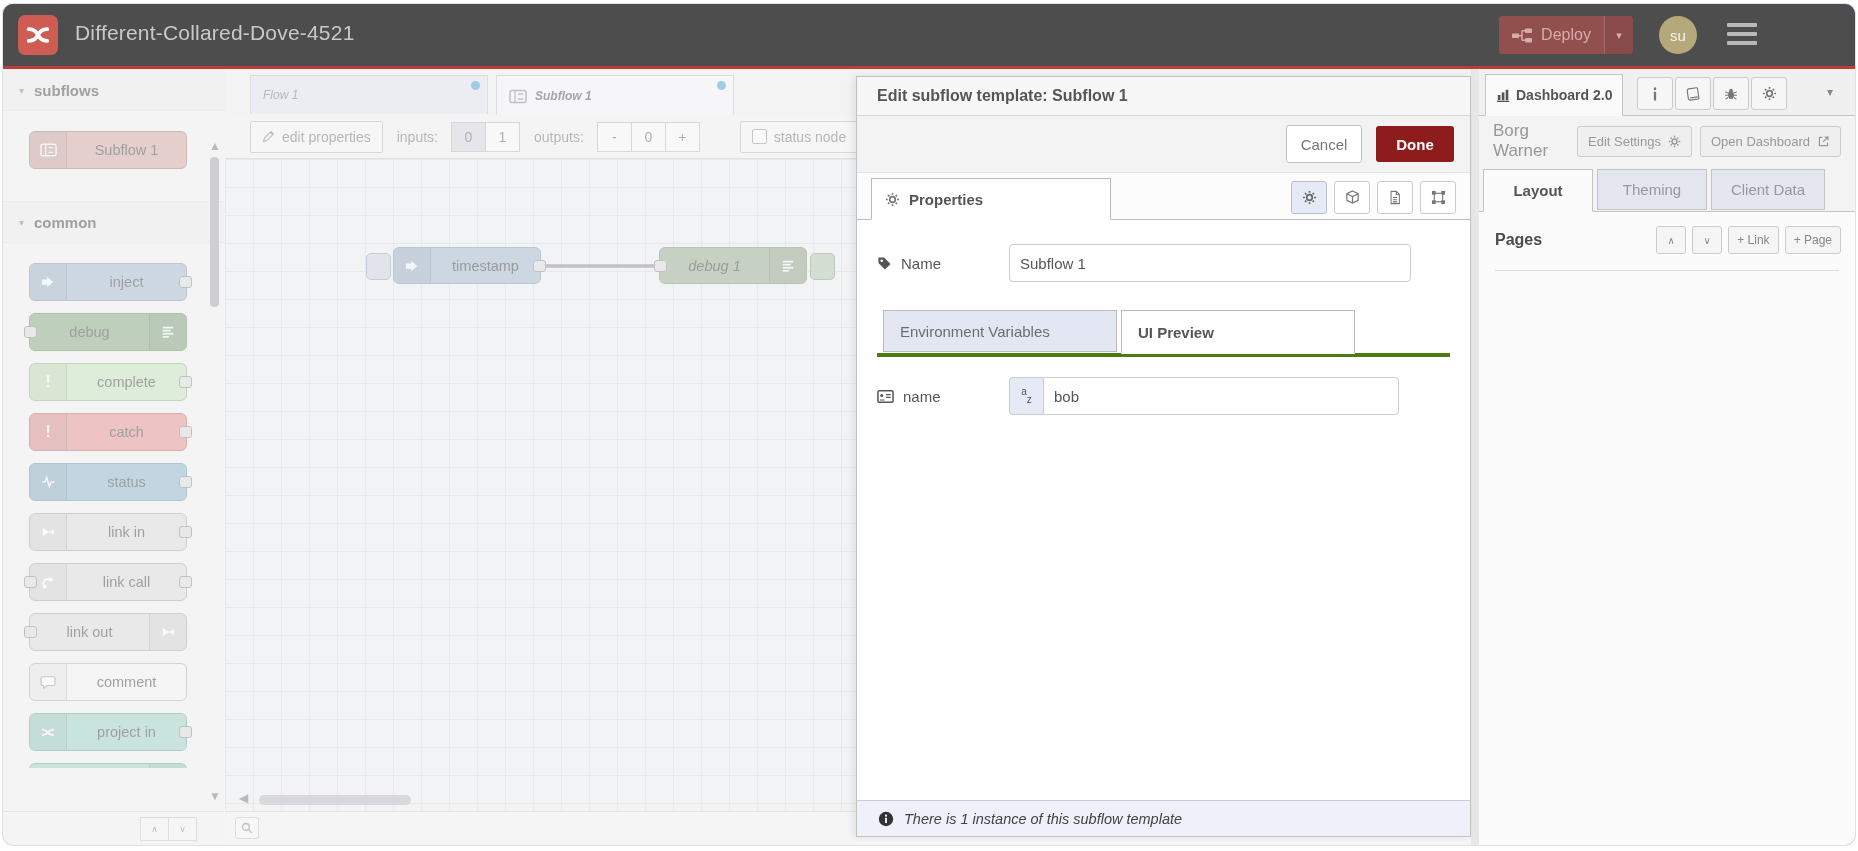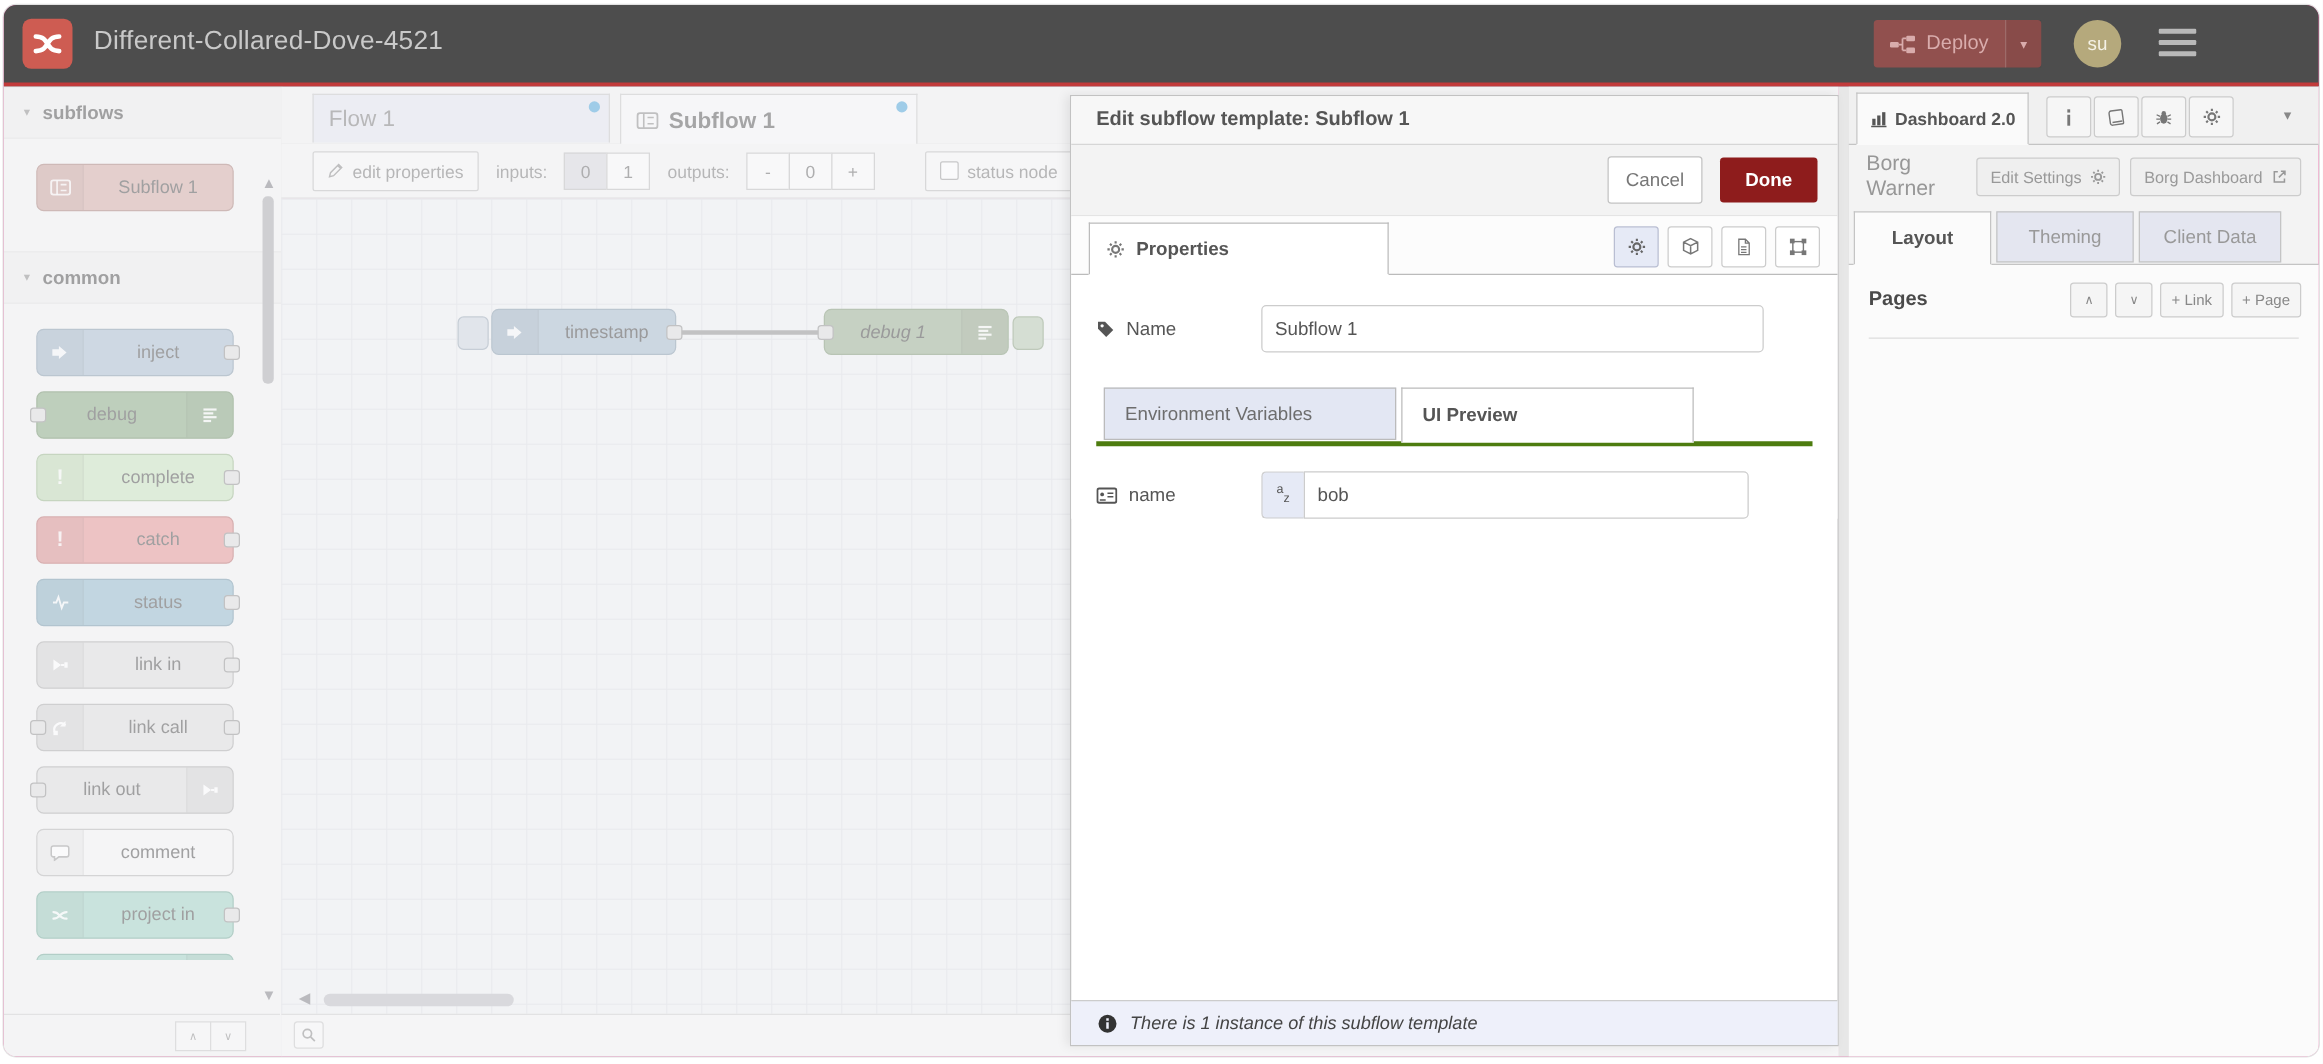--- a/index.html
+++ b/index.html
@@ -1,16 +1,16 @@
 <!DOCTYPE html>
 <html><head>
 <meta charset="utf-8">
 <style>
   html,body{margin:0;padding:0;background:#fff;width:1858px;height:851px;font-family:"Liberation Sans",sans-serif;-webkit-font-smoothing:antialiased;}
-  .app{position:absolute;left:3px;top:4px;right:3px;bottom:6px;border-radius:10px;overflow:hidden;background:#ec4899;box-shadow:0 0 0 1px #e2e2e2;}
+  .app{position:absolute;left:3px;top:4px;right:3px;bottom:6px;border-radius:10px;overflow:hidden;background:#8b5cf6;box-shadow:0 0 0 1px #e2e2e2;}
   
   .hdr{position:absolute;left:0;top:0;right:0;height:62px;background:#4d4d4d;border-bottom:3px solid #c23b3b;z-index:8;}
   .logo{position:absolute;left:15px;top:11px;width:40px;height:40px;border-radius:7px;background:#ce5c52;display:flex;align-items:center;justify-content:center;}
   .hdr-title{position:absolute;left:72px;top:17px;font-size:21px;color:#c9c9c9;letter-spacing:.2px;}
   .deploy{position:absolute;right:222px;top:12px;height:38px;width:134px;border-radius:3px;background:#91504e;display:flex;align-items:center;color:#d9acac;}
   .deploy-main{flex:1;display:flex;align-items:center;justify-content:center;gap:9px;font-size:16px;height:100%;}
   .deploy-caret{width:28px;height:100%;border-left:1px solid rgba(255,255,255,.18);display:flex;align-items:center;justify-content:center;font-size:11px;color:#d9acac;background:rgba(0,0,0,.06);}
   .avatar{position:absolute;right:158px;top:12px;width:38px;height:38px;border-radius:50%;background:#b5a97c;color:#f5f2e6;display:flex;align-items:center;justify-content:center;font-size:15px;}
   .burger{position:absolute;right:98px;top:19px;width:30px;display:flex;flex-direction:column;gap:5px;}
   .burger span{height:4px;background:#b9b9b9;border-radius:1px;}
@@ -32,21 +32,21 @@
   .port.pl{left:-6px;} .port.pr{right:-6px;}
   .bang{color:#fff;font-weight:bold;font-size:17px;opacity:.85;}
   .vscroll-thumb{position:absolute;right:6px;top:88px;width:9px;height:150px;background:#a9a9ad;border-radius:4px;}
   .scroll-arrow{position:absolute;color:#7f7f85;font-size:12px;}
   .pfooter{position:absolute;left:0;bottom:0;width:221px;height:33px;background:#f3f3f3;border-top:1px solid #cfcfcf;display:flex;align-items:center;z-index:3;}
   .pfoot-group{margin-left:138px;display:flex;}
   .pfoot-btn{width:27px;height:22px;border:1px solid #c6c6c6;background:#f7f7f7;display:flex;align-items:center;justify-content:center;font-size:9px;color:#8a8a8a;margin-left:-1px;}
   
   .canvas{position:absolute;left:222px;top:65px;bottom:0;width:1246px;}
   .wtabs{position:absolute;left:0;right:0;top:0;height:46px;border-bottom:1px solid #c4c4c4;background:#f0f0f0;}
-  .wtab{position:absolute;top:6px;height:39px;width:238px;border:1px solid #c4c4c4;border-bottom:none;background:#e2e4ee;display:flex;align-items:center;gap:8px;padding:0 12px;box-sizing:border-box;font-size:18px;color:#7a7a7a;}
+  .wtab{position:absolute;top:6px;height:39px;width:238px;border:1px solid #c4c4c4;border-bottom:none;background:#e2e4ee;display:flex;align-items:center;gap:8px;padding:0 12px;box-sizing:border-box;font-size:12px;color:#7a7a7a;font-style:italic;}
   .wtab.active{height:41px;background:#f7f7f9;font-weight:bold;color:#555;}
   .tabdot{position:absolute;top:5px;right:7px;width:9px;height:9px;border-radius:50%;background:#49a3d8;}
   .wtoolbar{position:absolute;left:0;right:0;top:46px;height:43px;border-bottom:1px solid #cccccc;background:#f3f3f3;display:flex;align-items:center;gap:14px;padding-left:25px;}
   .tb-btn{display:inline-flex;align-items:center;gap:7px;height:30px;padding:0 11px;border:1px solid #bbb;border-radius:2px;color:#777;font-size:14px;background:rgba(255,255,255,.25);}
   .tb-lbl{font-size:14px;color:#777;}
   .tb-group{display:inline-flex;height:30px;}
   .tb-cell{min-width:29px;padding:0 2px;display:flex;align-items:center;justify-content:center;border:1px solid #bbb;margin-left:-1px;font-size:14px;color:#666;background:#fbfbfb;}
   .tb-cell.sel{background:#d6d6dd;}
   .wbody{position:absolute;left:0;right:0;top:90px;bottom:0;background:#eef0f2;background-image:linear-gradient(#dbdde3 1px,transparent 1px),linear-gradient(90deg,#dbdde3 1px,transparent 1px);background-size:28px 28px;}
   .cnode{position:absolute;height:37px;border-radius:6px;border:1px solid;display:flex;align-items:stretch;box-sizing:border-box;}
@@ -502,21 +502,21 @@
       <div class="sbtn">
         <span>Edit Settings</span>
         <svg width="13" height="13" viewBox="0 0 16 16">
             <g stroke="#999" stroke-width="1.8" fill="none">
               <circle cx="8" cy="8" r="3"></circle>
               <path d="M8 1v2 M8 13v2 M1 8h2 M13 8h2 M3.2 3.2l1.4 1.4 M11.4 11.4l1.4 1.4 M12.8 3.2l-1.4 1.4 M4.6 11.4l-1.4 1.4"></path>
             </g>
           </svg>
       </div>
       <div class="sbtn">
-        <span>Borg Dashboard</span>
+        <span>Open Dashboard</span>
         <svg width="13" height="13" viewBox="0 0 16 16">
             <path d="M6.5 3 H3 v10 h10 V9.5 M9.5 2.5 h4 v4 M13 3 L7.5 8.5" stroke="#999" stroke-width="1.5" fill="none"></path>
           </svg>
       </div>
     </div>
     <div class="stabs2">
       <div class="stab2 active" style="left:4px;width:110px;">Layout</div>
       <div class="stab2" style="left:118px;width:110px;">Theming</div>
       <div class="stab2" style="left:232px;width:114px;">Client Data</div>
     </div>

